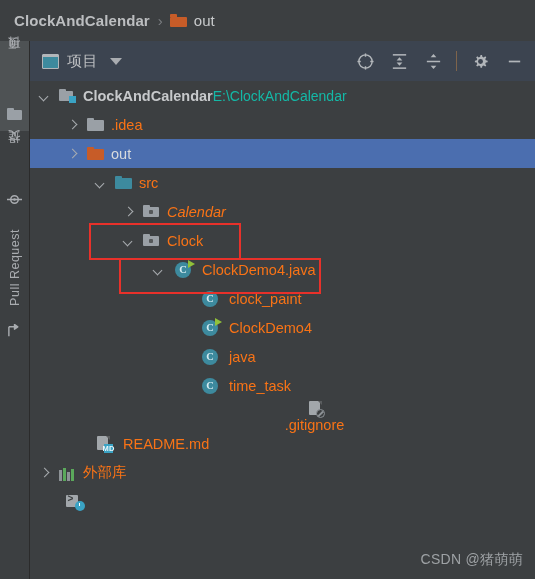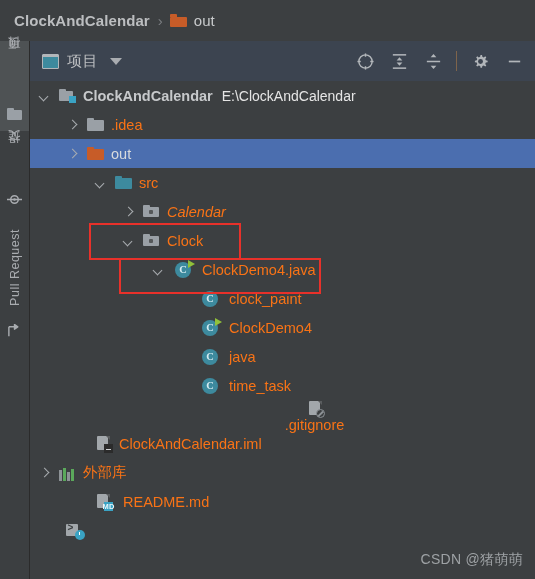--- a/index.html
+++ b/index.html
@@ -196,23 +196,22 @@
     border-top: 1.7px solid #a9acb0;
     transform: rotate(135deg);
   }
   .row-label {
     color: #f97316;
     font-size: 14.5px;
     margin-left: 7px;
   }
   .row-label.bold { font-weight: bold; color: #c7c9cb; }
   .row-sub {
-    color: #e5e5e5;
+    color: #14b8a6;
     font-size: 14px;
-    margin-left: 9px;
   }
   .icon-slot {
     width: 17px; height: 16px;
     margin-left: 8px;
     flex: 0 0 17px;
     position: relative;
   }
 
   
   .mod-ico .tab { position:absolute; left:0; top:1px; width:7px; height:3px; background:#9aa0a6; border-radius:1px 1px 0 0;}
@@ -531,49 +530,41 @@
 
   <div class="row" style="padding-left:57px;flex-direction:column;">
     <span class="icon-slot file-ico">
       <span class="pg"></span>
         <span class="fold"></span>
         <span class="mark mark-git"></span>
     </span>
     <span class="row-label">.gitignore</span>
   </div>
 
+
   <div class="row" style="padding-left:57px;">
     <span class="icon-slot file-ico">
       <span class="pg"></span>
         <span class="fold"></span>
-        <span class="mark mark-iml"></span>
-    </span>
-    <span class="row-label">ClockAndCalendar.iml</span>
+      <span class="mark mark-md">MD</span>
+    </span>
+    <span class="row-label" style="margin-left:11px;">README.md</span>
   </div>
 
   <div class="row" style="padding-left:8px;">
     <span class="twisty right"></span>
     <span class="icon-slot libs-ico">
       <i style="background:#8d9296;height:11px;"></i>
       <i style="background:#5ba85b;height:13px;"></i>
       <i style="background:#8d9296;height:9px;"></i>
       <i style="background:#5ba85b;height:12px;"></i>
     </span>
     <span class="row-label">外部库</span>
   </div>
 
-  <div class="row" style="padding-left:57px;">
-    <span class="icon-slot file-ico">
-      <span class="pg"></span>
-        <span class="fold"></span>
-      <span class="mark mark-md">MD</span>
-    </span>
-    <span class="row-label" style="margin-left:11px;">README.md</span>
-  </div>
-
   <div class="row" style="padding-left:28px;">
     <span class="icon-slot scratch-ico">
       <span class="sq"></span>
         <span class="clock"></span>
     </span>
   </div>
 
 </div>
 
 <div class="annot" id="annot-0" style="left: 89px; top: 223px; width: 152px; height: 37px;"></div>

